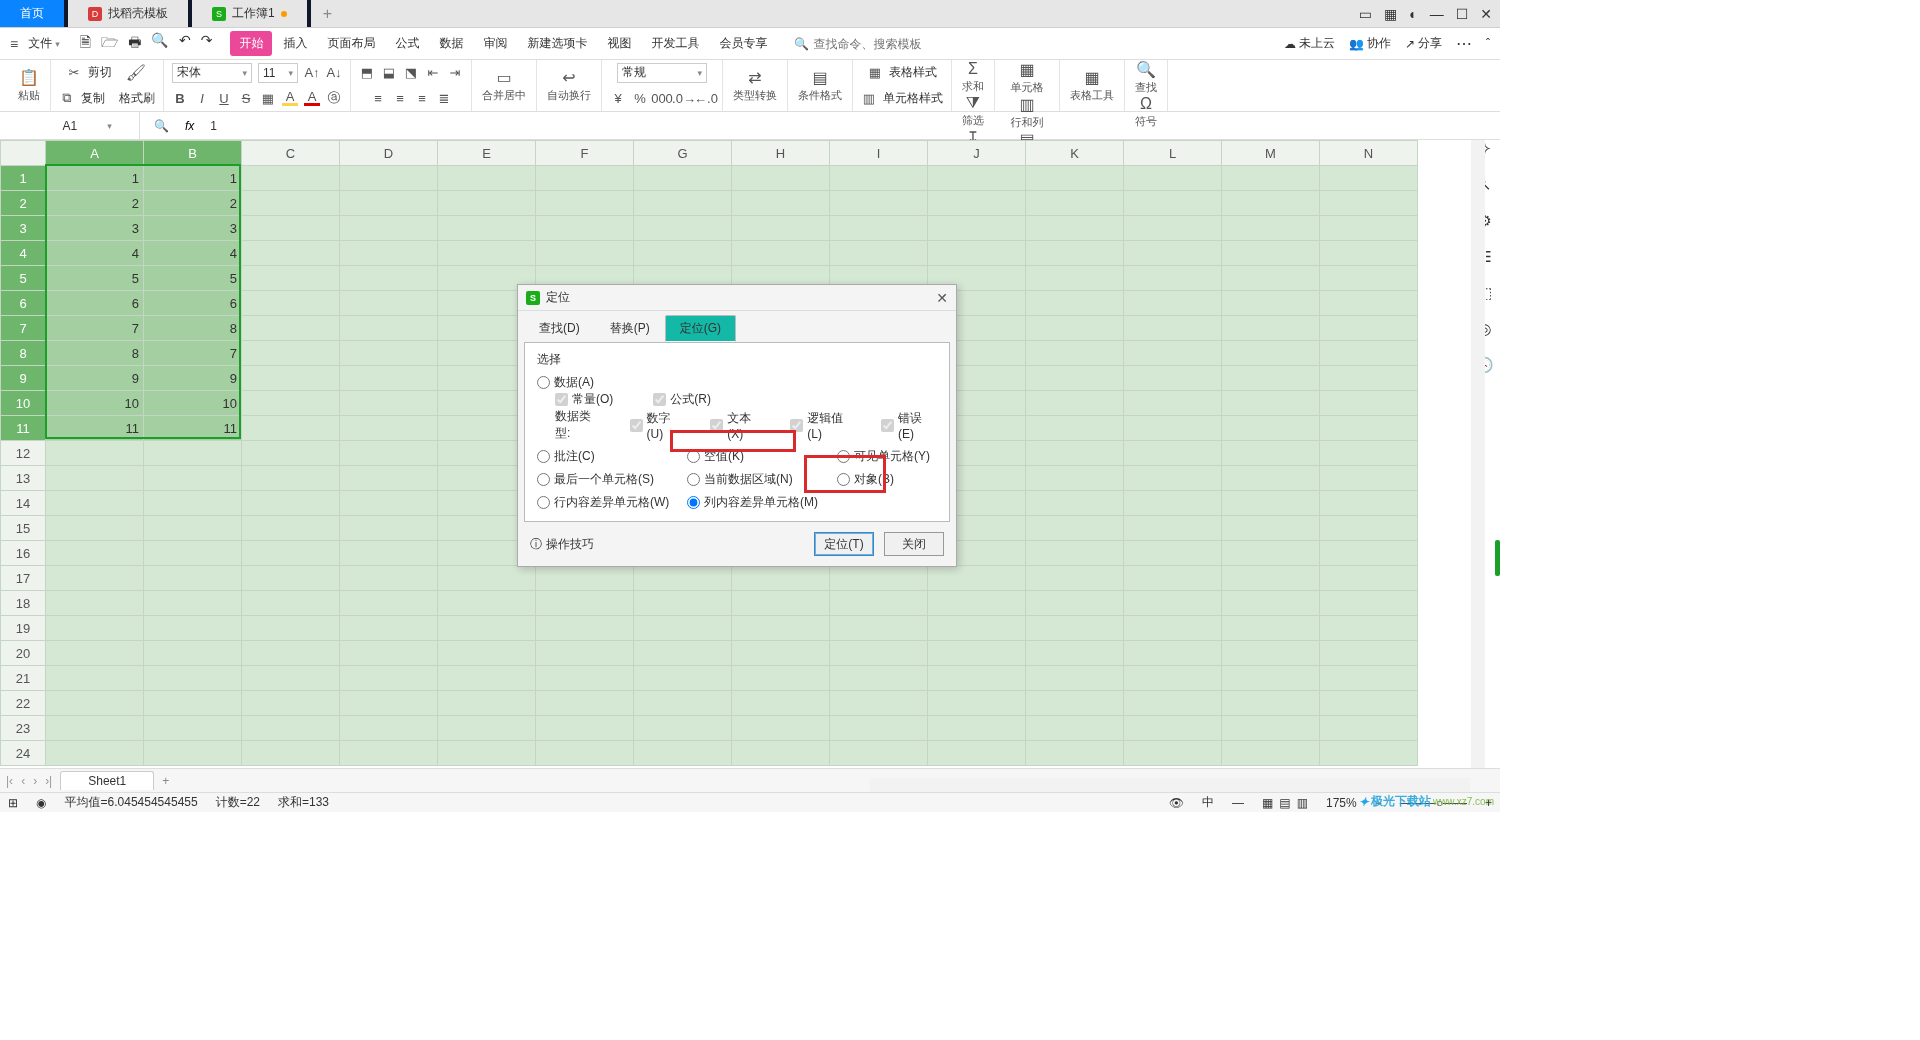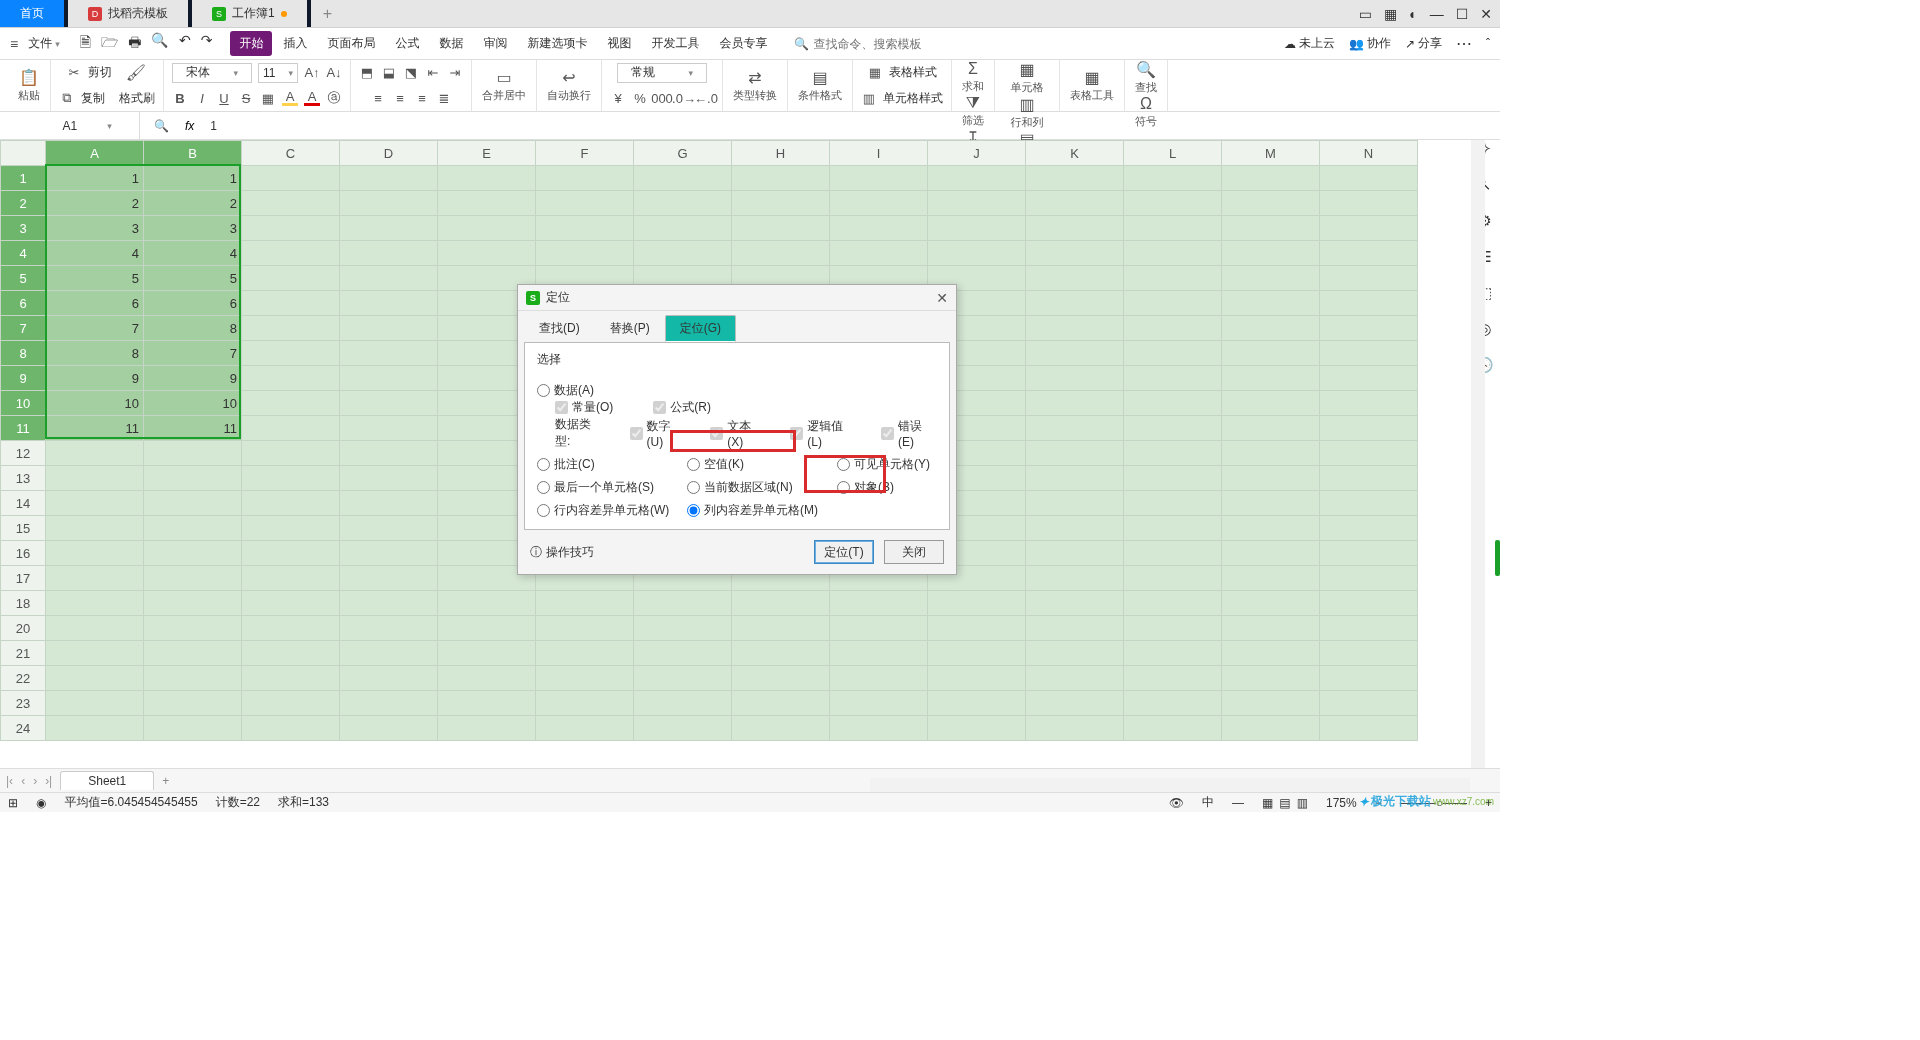--- a/index.html
+++ b/index.html
@@ -14,35 +14,35 @@
 .titlectrl{margin-left:auto;display:flex;align-items:center;gap:12px;padding-right:8px;color:#777}
 .titlectrl span{font-size:14px}
 
 .menurow{height:32px;display:flex;align-items:center;padding:0 10px;gap:4px;border-bottom:1px solid #ddd}
 .burger{font-size:14px;color:#555}
 .filebtn{display:flex;align-items:center;gap:3px;padding:2px 6px}
 .qat{display:flex;gap:10px;margin-left:10px;color:#666}
 .qat span{font-size:14px}
 .menutabs{display:flex;gap:2px;margin-left:14px}
 .menutabs .mt{padding:4px 9px;color:#333;border-radius:3px}
-.menutabs .mt.active{background:#701a75;color:#fff}
+.menutabs .mt.active{background:#ec4899;color:#fff}
 .searchbox{margin-left:14px;display:flex;align-items:center;gap:4px;color:#999}
 .searchbox input{border:none;outline:none;font-size:12px;color:#999;width:130px}
 .menuright{margin-left:auto;display:flex;gap:14px;color:#666;align-items:center}
 .menuright .lnk{display:flex;align-items:center;gap:3px}
 .menuright .dots{font-size:16px}
 
 .ribbon{height:52px;display:flex;align-items:center;border-bottom:1px solid #ddd;padding:0 8px}
 .rgroup{display:flex;flex-direction:column;align-items:center;padding:0 8px;border-right:1px solid #e4e4e4;height:100%}
 .rgtop{height:26px;display:flex;align-items:center;gap:6px}
 .rgbot{height:26px;display:flex;align-items:center;gap:6px}
 .vbtn{display:flex;flex-direction:column;align-items:center;justify-content:center;gap:1px;height:100%;padding:0 2px}
 .vbtn .ic{font-size:16px;color:#555}
 .vbtn .lb{font-size:11px;color:#555;white-space:nowrap}
-.fontsel{width:80px;height:20px;border:1px solid #ccc;padding:0 13px;display:flex;align-items:center;justify-content:space-between}
+.fontsel{width:80px;height:20px;border:1px solid #ccc;padding:0 4px;display:flex;align-items:center;justify-content:space-between}
 .sizesel{width:40px;height:20px;border:1px solid #ccc;padding:0 4px;display:flex;align-items:center;justify-content:space-between}
 .mini{width:16px;height:16px;display:flex;align-items:center;justify-content:center;color:#555;font-size:13px}
 
 .fxrow{height:28px;display:flex;align-items:center;border-bottom:1px solid #ddd}
 .namebox{width:140px;border-right:1px solid #ddd;display:flex;align-items:center;justify-content:center;height:100%;gap:30px}
 .namebox input{border:none;outline:none;width:50px;text-align:right}
 .fxarea{flex:1;display:flex;align-items:center;padding:0 14px;gap:16px}
 .fxarea .fx{font-style:italic;color:#000000}
 
 .gridwrap{position:relative;height:640px;overflow:hidden}
@@ -71,21 +71,21 @@
 .status .vw{display:flex;gap:6px;font-size:13px;color:#777}
 
 .dialog{position:absolute;left:517px;top:284px;width:440px;background:#f4f4f4;border:1px solid #aaa;box-shadow:2px 2px 8px rgba(0,0,0,.2)}
 .dlgtitle{height:26px;display:flex;align-items:center;padding:0 8px;gap:6px;background:#f4f4f4;border-bottom:1px solid #ddd}
 .dlgtitle .wps{width:14px;height:14px;background:#1aad19;border-radius:2px;display:flex;align-items:center;justify-content:center;color:#fff;font-size:9px;font-weight:bold}
 .dlgtitle .x{margin-left:auto;font-size:14px;color:#555}
 .dlgtabs{display:flex;background:#f4f4f4;padding:4px 6px 0 6px;gap:0}
 .dlgtabs .dt{padding:4px 14px;border:1px solid transparent;font-size:12px}
 .dlgtabs .dt.active{background:#14b8a6;border:1px solid #bbb;border-bottom-color:#fff;border-radius:2px 2px 0 0}
 .dlgbody{background:#fff;border:1px solid #bbb;margin:0 6px;padding:8px 12px 10px 12px}
-.dlglabel{margin-bottom:14px}
+.dlglabel{margin-bottom:6px}
 .optgrid{display:grid;grid-template-columns:150px 150px 120px;row-gap:6px;font-size:12px}
 .opt{display:flex;align-items:center;gap:4px}
 .opt input{margin:0}
 .opt.dis{color:#aaa}
 .sub{padding-left:18px;color:#aaa;display:flex;gap:40px}
 .dlgfoot{display:flex;align-items:center;padding:10px 12px;gap:10px}
 .dlgfoot .tip{color:#3b88c3;display:flex;align-items:center;gap:4px}
 .dlgfoot .spacer{flex:1}
 .dlgbtn{width:60px;height:24px;border:1px solid #999;background:#f0f0f0;display:flex;align-items:center;justify-content:center}
 .dlgbtn.primary{border:1px solid #3b88c3;box-shadow:inset 0 0 0 1px #6bb0e0}
@@ -665,20 +665,37 @@
           <td class=""></td>
           <td class=""></td>
           <td class=""></td>
           <td class=""></td>
           <td class=""></td>
           <td class=""></td>
           <td class=""></td>
           <td class=""></td>
         </tr>
         <tr>
+          <th class="rowhead ">19</th>
+          <td class=""></td>
+          <td class=""></td>
+          <td class=""></td>
+          <td class=""></td>
+          <td class=""></td>
+          <td class=""></td>
+          <td class=""></td>
+          <td class=""></td>
+          <td class=""></td>
+          <td class=""></td>
+          <td class=""></td>
+          <td class=""></td>
+          <td class=""></td>
+          <td class=""></td>
+        </tr>
+        <tr>
           <th class="rowhead ">20</th>
           <td class=""></td>
           <td class=""></td>
           <td class=""></td>
           <td class=""></td>
           <td class=""></td>
           <td class=""></td>
           <td class=""></td>
           <td class=""></td>
           <td class=""></td>

